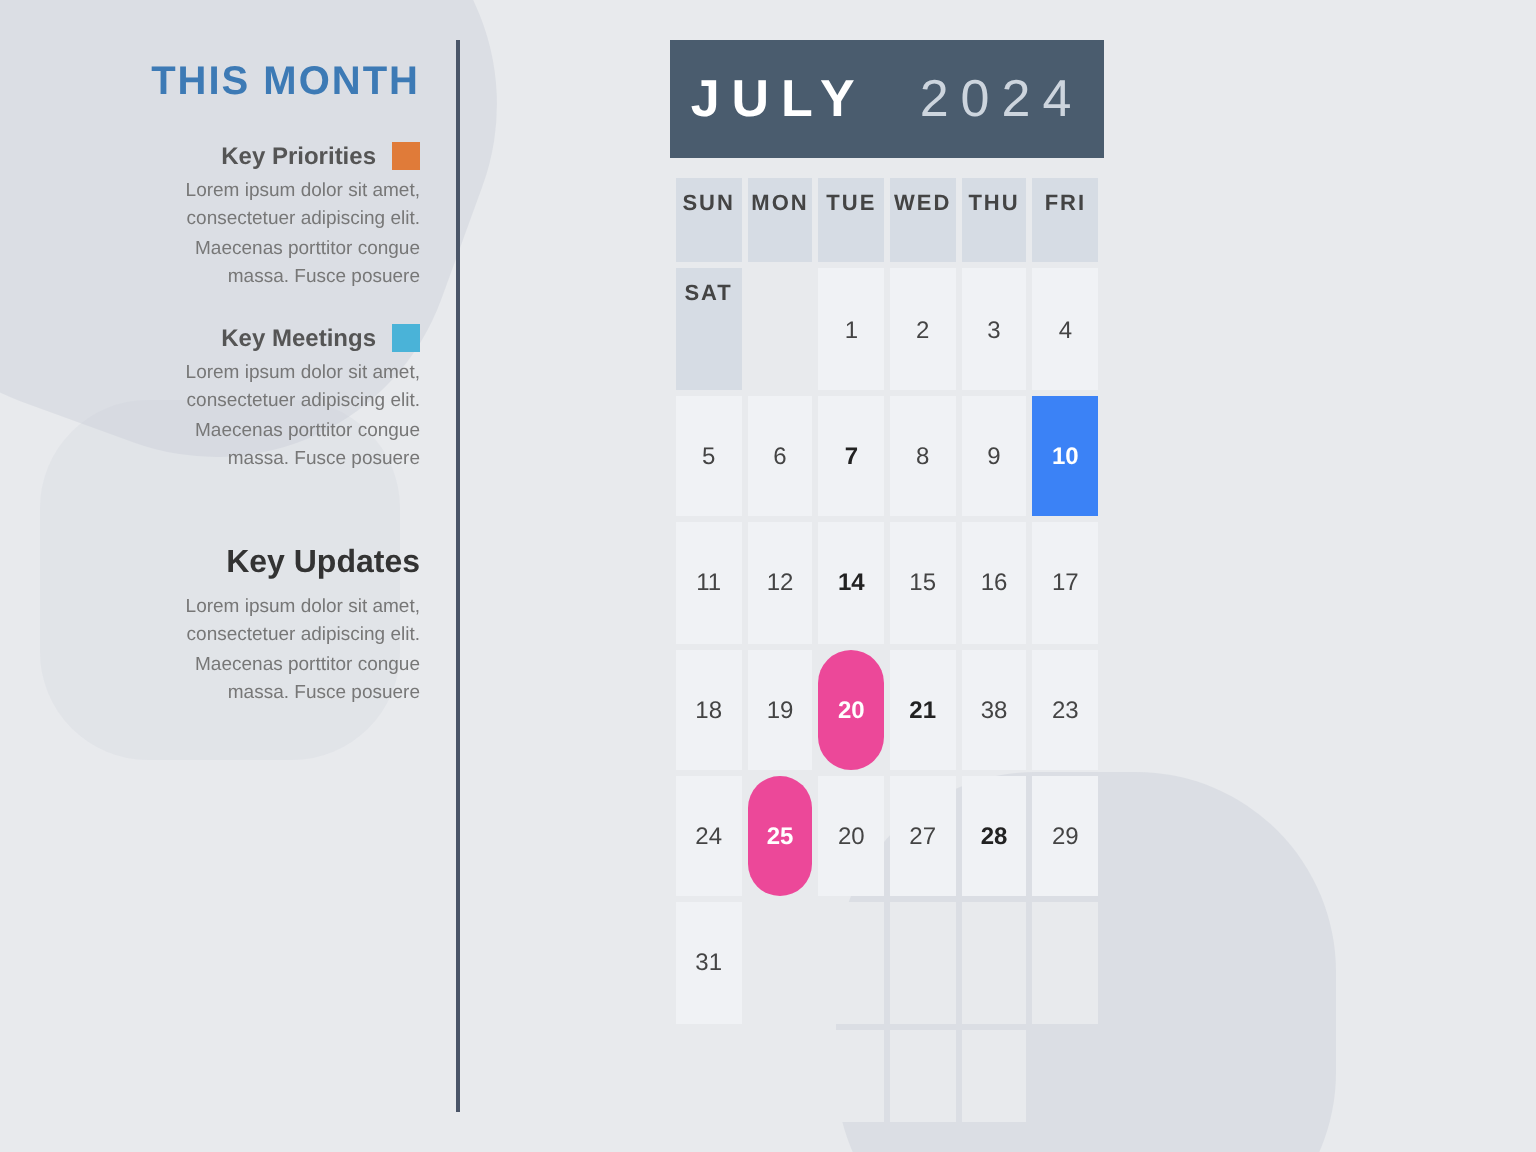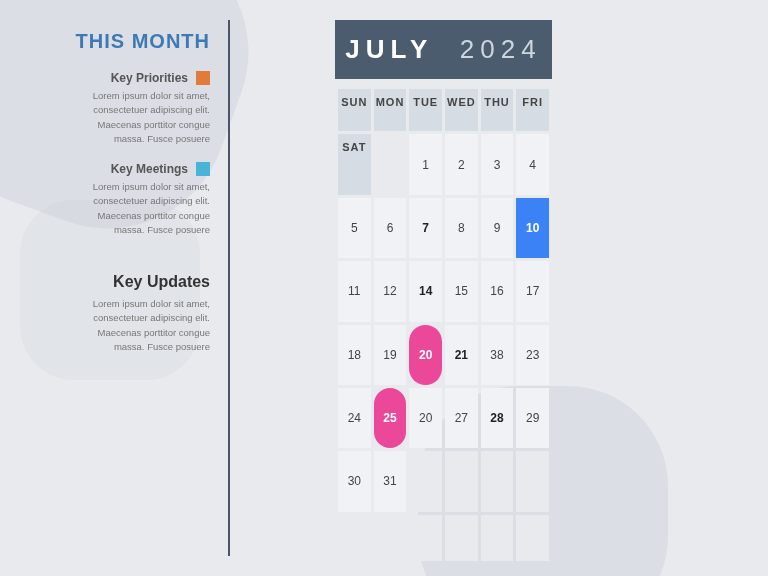--- a/index.html
+++ b/index.html
@@ -290,21 +290,20 @@
       <div class="day-cell bold-day">21</div>
       <div class="day-cell">38</div>
       <div class="day-cell">23</div>
       <div class="day-cell">24</div>
       <div class="day-cell highlight-blue">25</div>
       <div class="day-cell">20</div>
       <div class="day-cell">27</div>
 
       <div class="day-cell bold-day">28</div>
       <div class="day-cell">29</div>
-      <div class="day-cell">30</div>
       <div class="day-cell">31</div>
       <div class="day-cell empty"></div>
       <div class="day-cell empty"></div>
       <div class="day-cell empty"></div>
 
       <div class="day-cell empty extra-row"></div>
       <div class="day-cell empty extra-row"></div>
       <div class="day-cell empty extra-row"></div>
       <div class="day-cell empty extra-row"></div>
       <div class="day-cell empty extra-row"></div>

